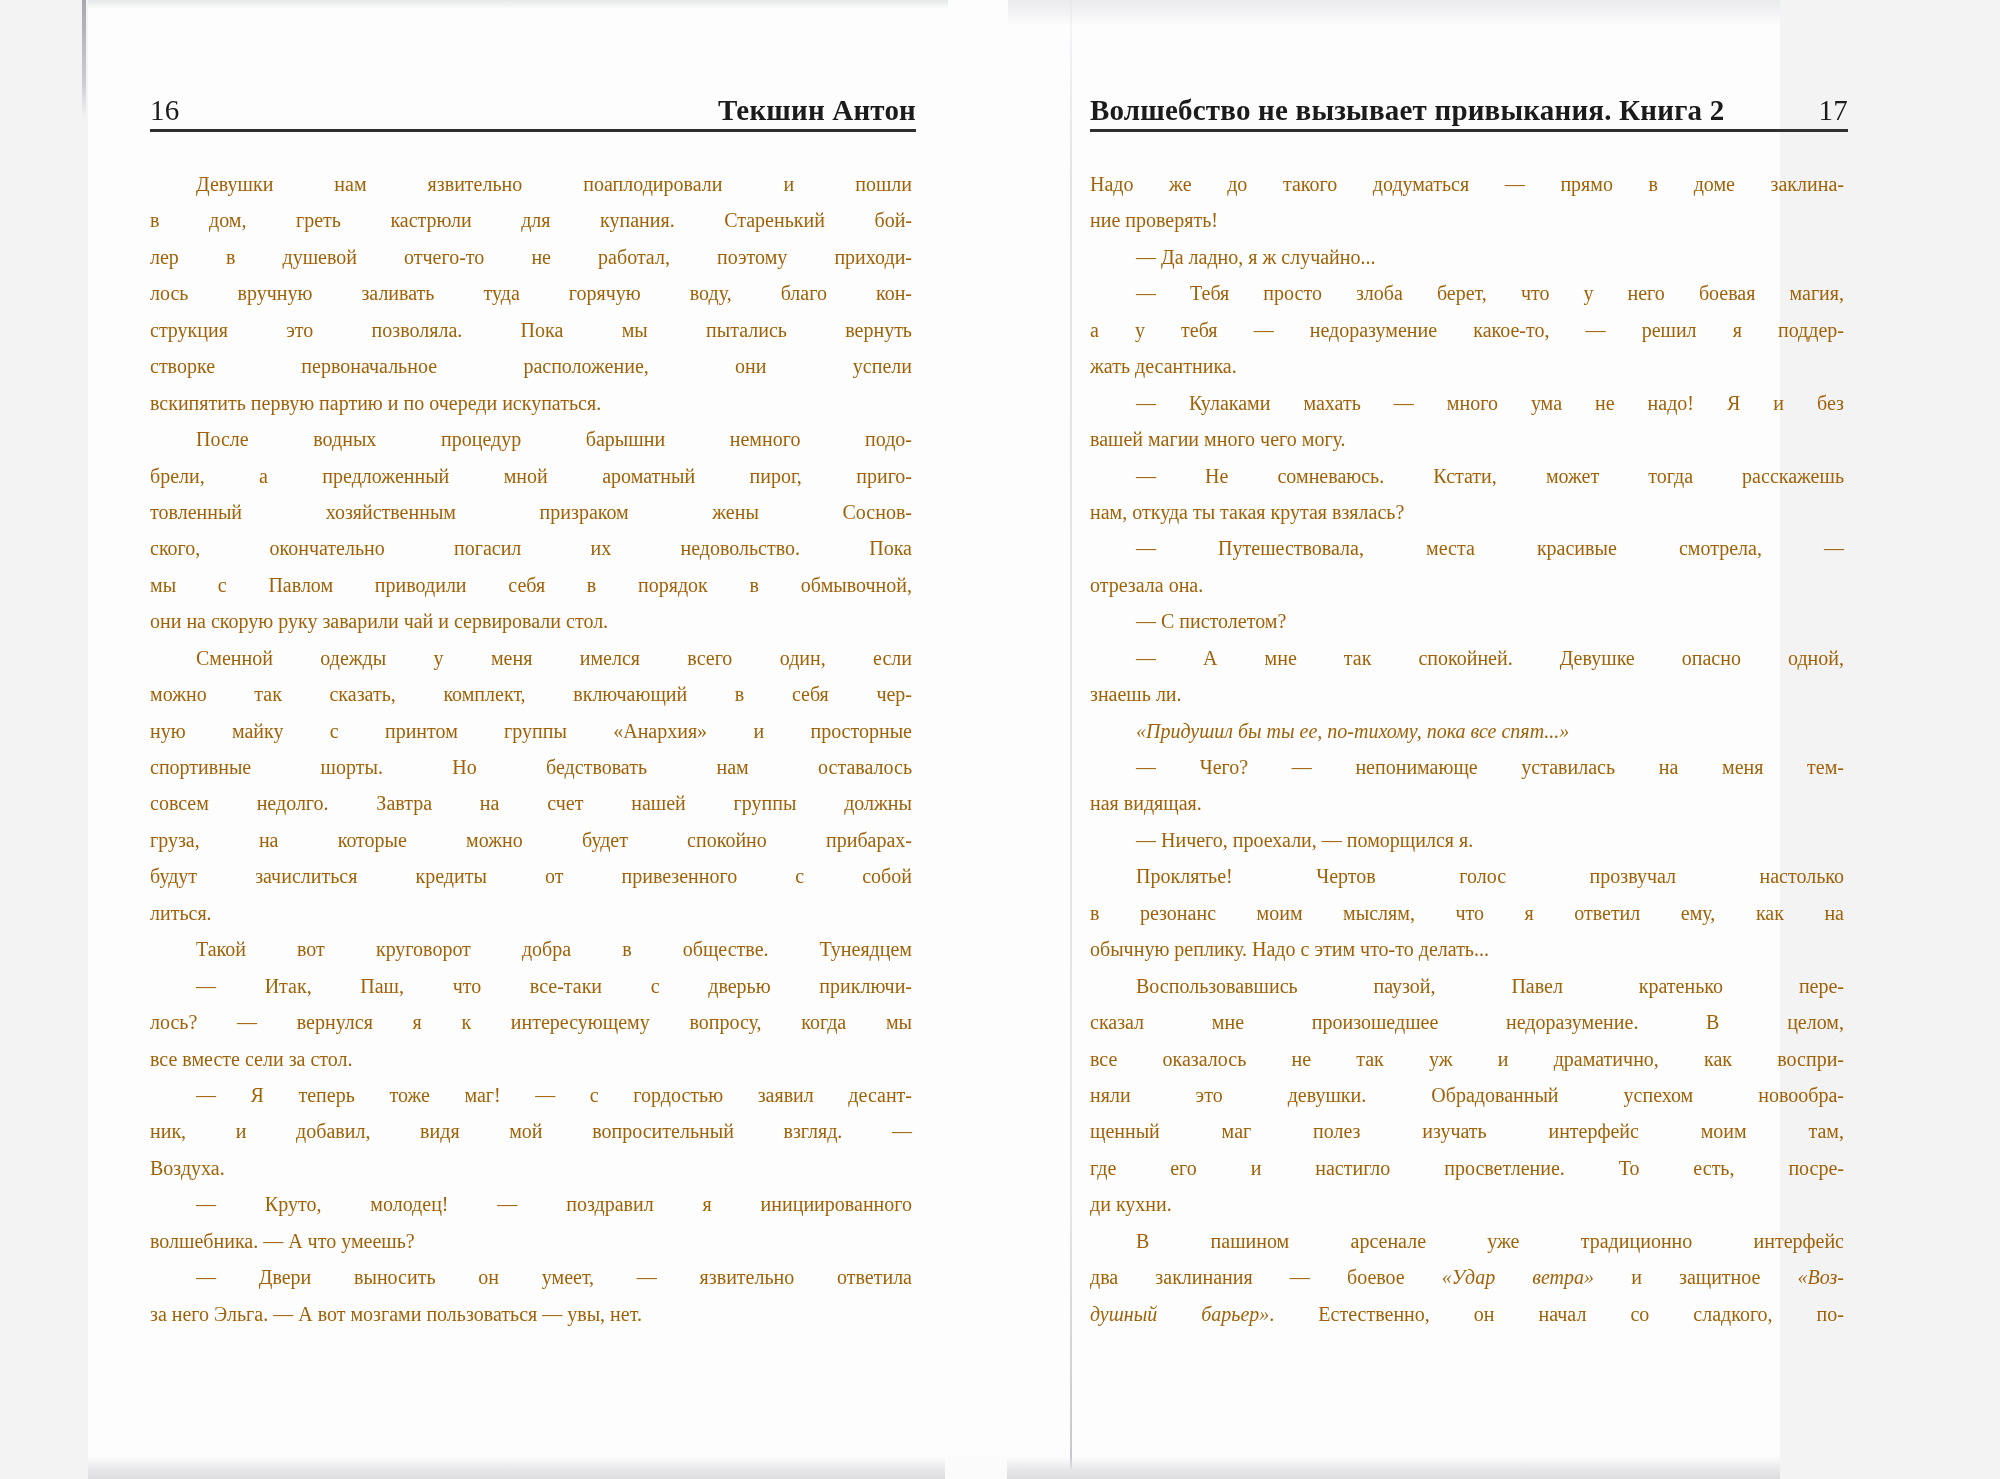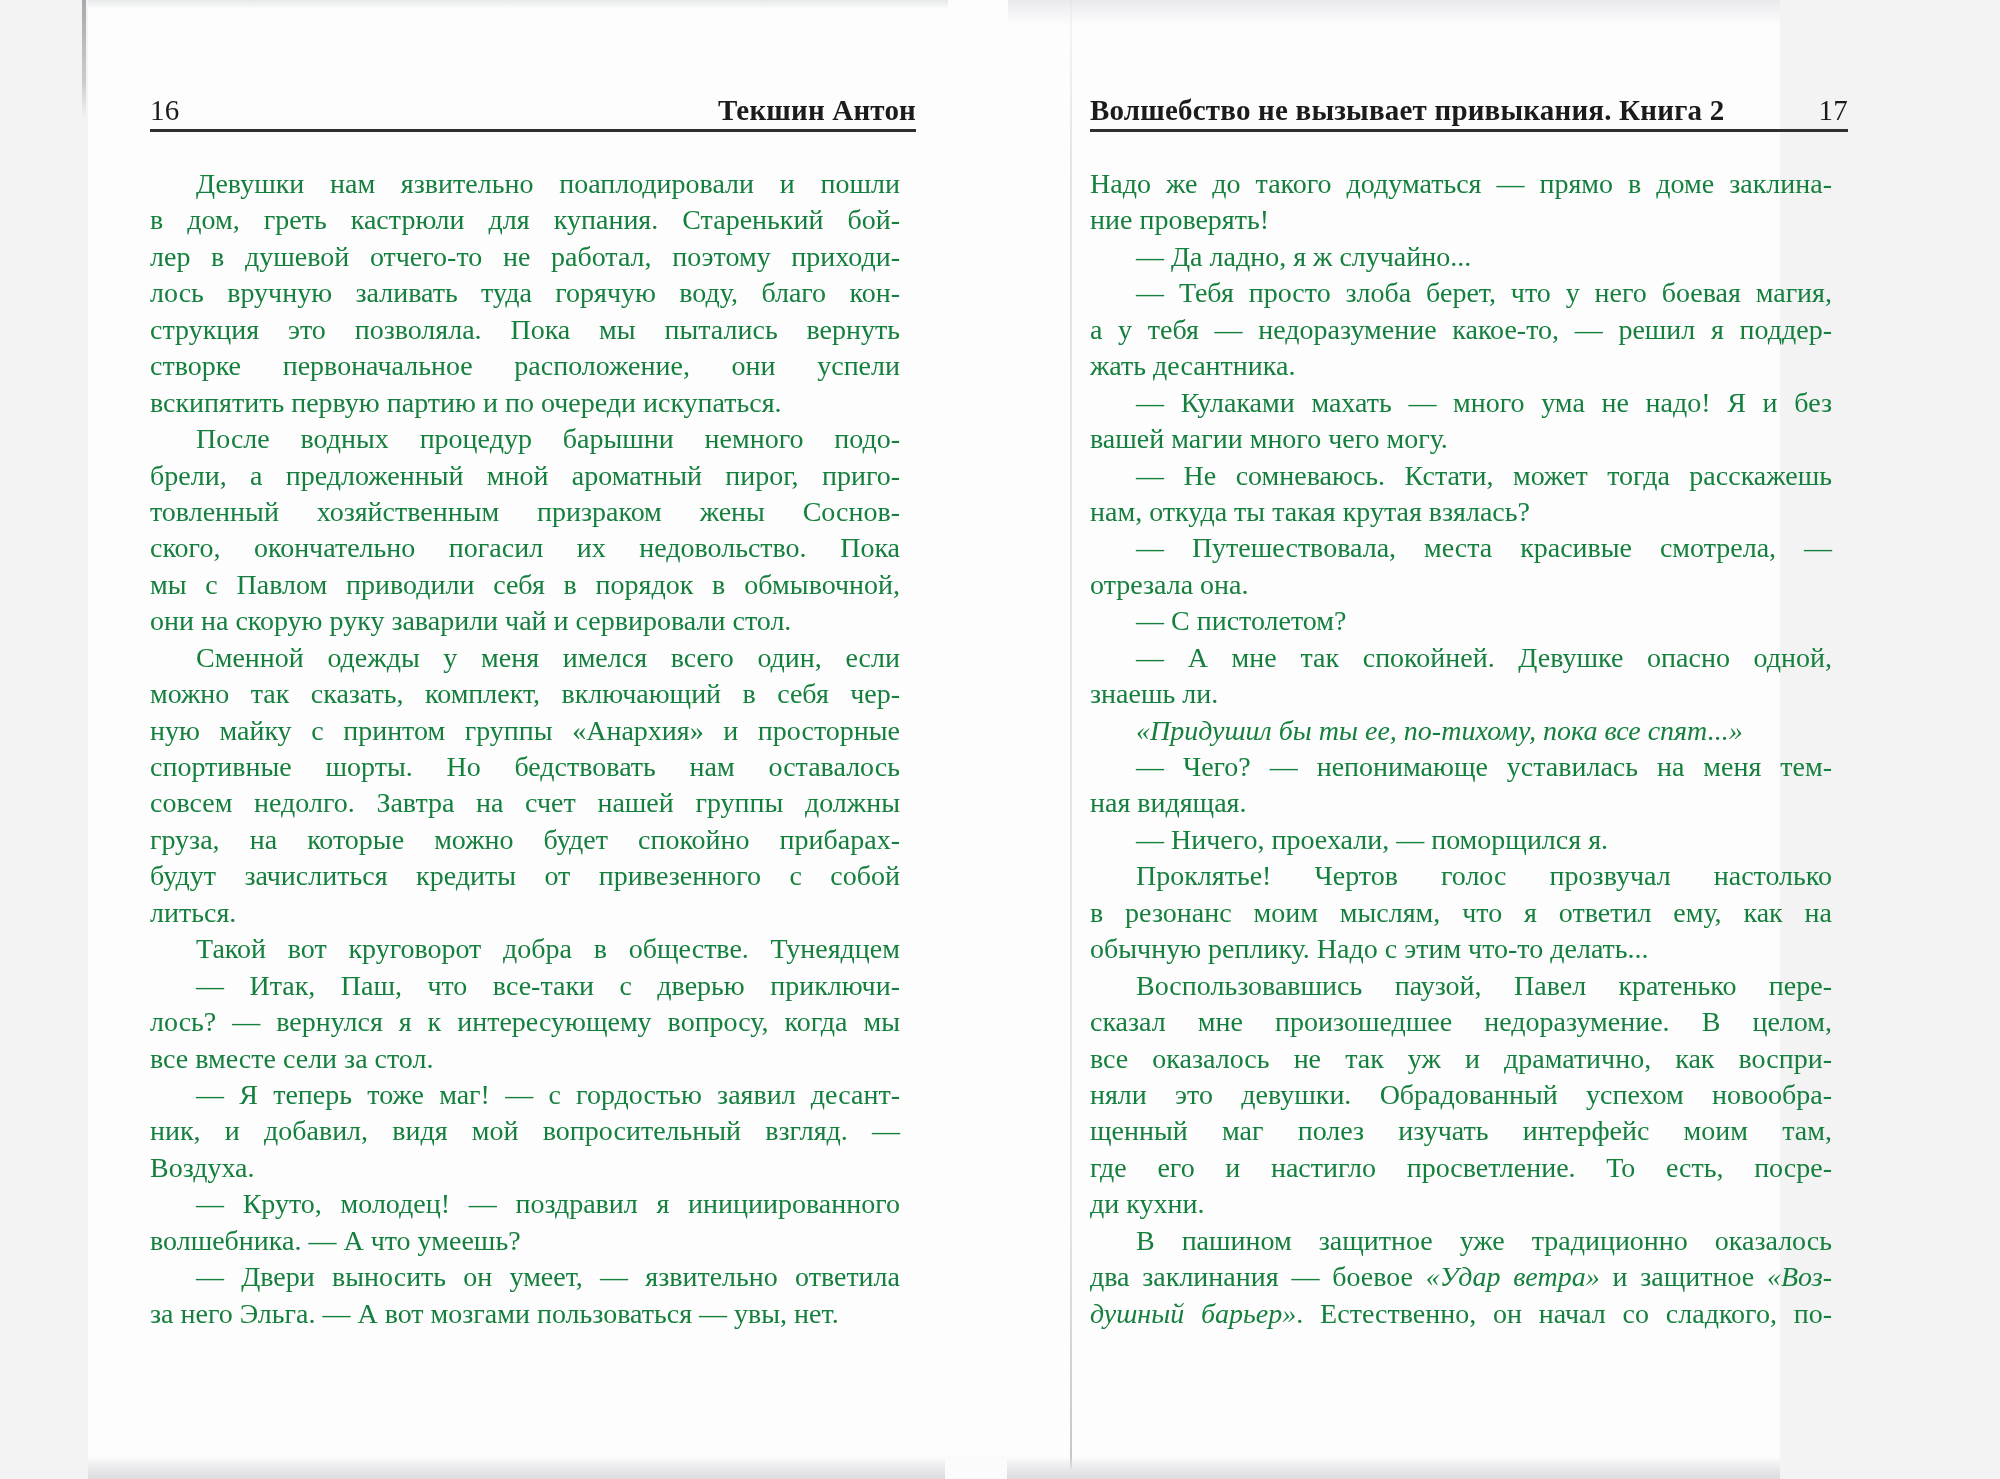--- a/index.html
+++ b/index.html
@@ -67,22 +67,22 @@
     letter-spacing: 0.2px;
   }
   .runhead { font-weight: bold; }
   .pgnum { font-weight: normal; }
   .rule {
     position: absolute; top: 129px; left: 0; right: 0; height: 3px;
     background: #2f2f2f;
   }
 
   .body {
-    position: absolute; top: 166px; left: 0; right: 16px;
-    font-size: 28px; color: #15803d;
+    position: absolute; top: 166px; left: 0; right: 4px;
+    font-size: 20px; color: #a16207;
   }
   .line {
     height: 36.45px; line-height: 36.45px;
     text-align: justify; text-align-last: left;
     white-space: normal;
   }
   .line.j  { text-align-last: justify; }
   .line.ind { text-indent: 46px; }
   .line.it { font-style: italic; }
   .line em { font-style: italic; }
@@ -170,18 +170,18 @@
         <div class="line j ind">Проклятье! Чертов голос прозвучал настолько</div>
         <div class="line j">в резонанс моим мыслям, что я ответил ему, как на</div>
         <div class="line">обычную реплику. Надо с этим что-то делать...</div>
         <div class="line j ind">Воспользовавшись паузой, Павел кратенько пере-</div>
         <div class="line j">сказал мне произошедшее недоразумение. В целом,</div>
         <div class="line j">все оказалось не так уж и драматично, как воспри-</div>
         <div class="line j">няли это девушки. Обрадованный успехом новообра-</div>
         <div class="line j">щенный маг полез изучать интерфейс моим там,</div>
         <div class="line j">где его и настигло просветление. То есть, посре-</div>
         <div class="line">ди кухни.</div>
-        <div class="line j ind">В пашином защитное уже традиционно оказалось</div>
+        <div class="line j ind">В пашином арсенале уже традиционно интерфейс</div>
         <div class="line j">два заклинания — боевое <em>«Удар ветра»</em> и защитное <em>«Воз-</em></div>
         <div class="line j"><em>душный барьер»</em>. Естественно, он начал со сладкого, по-</div>
       </div>
   </section>
 </div>
 
 </body></html>

